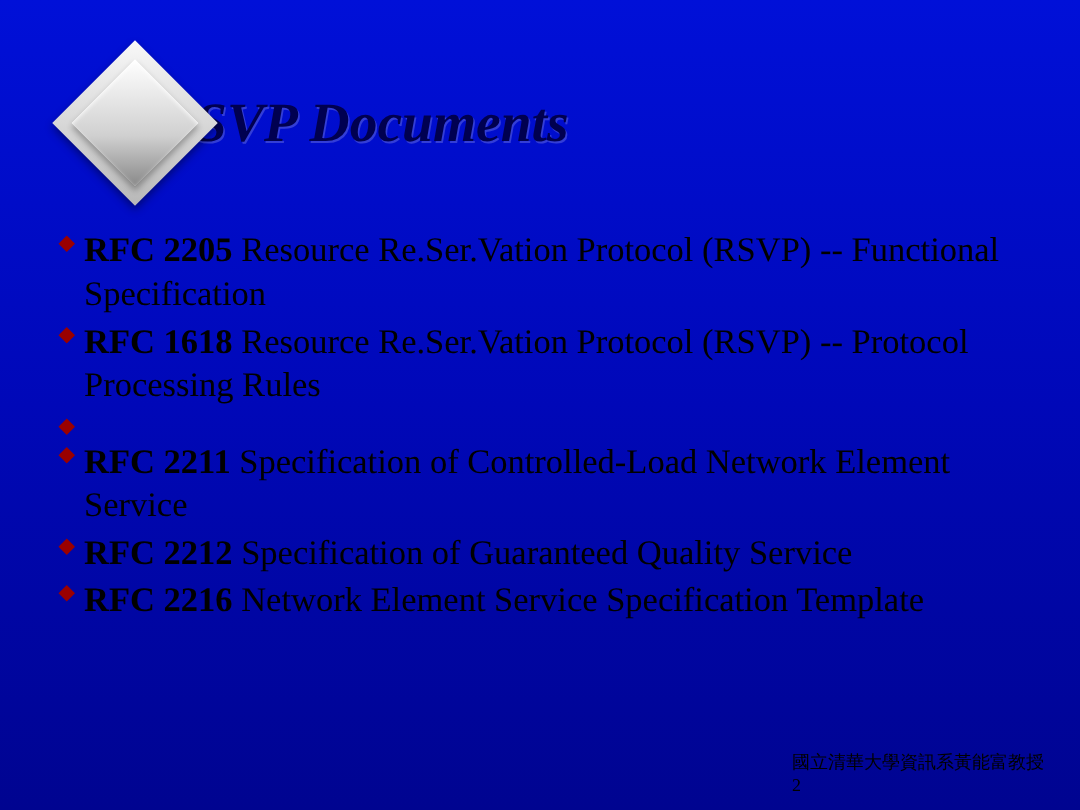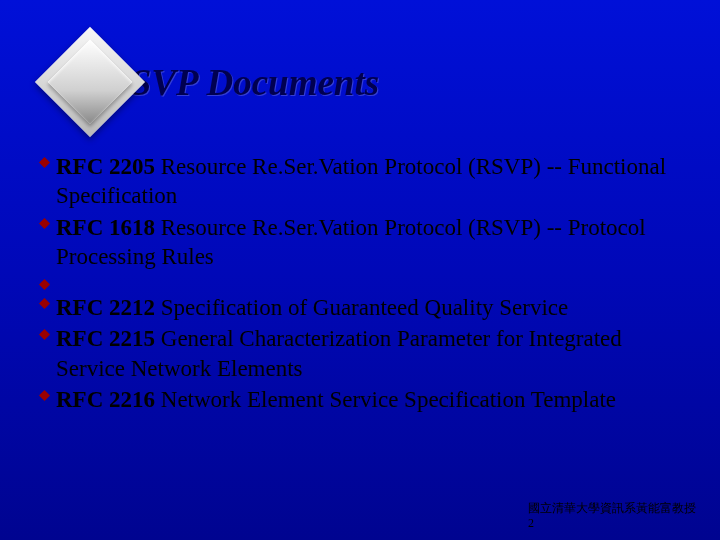--- a/index.html
+++ b/index.html
@@ -124,29 +124,29 @@
           <rect x="2" y="2" width="6" height="6" transform="rotate(45 5 5)" fill="#9a0000"></rect>
         </svg>
       </span>
   </div>
   <div class="item">
     <span class="bullet">
         <svg width="13" height="13" viewBox="0 0 10 10">
           <rect x="2" y="2" width="6" height="6" transform="rotate(45 5 5)" fill="#9a0000"></rect>
         </svg>
       </span>
-    <span class="item-text"><span class="label">RFC 2212</span><span> Specification of Guaranteed Quality Service</span></span>
+    <span class="item-text"><span class="label">RFC 2211</span><span> Specification of Controlled-Load Network Element Service</span></span>
   </div>
   <div class="item">
     <span class="bullet">
         <svg width="13" height="13" viewBox="0 0 10 10">
           <rect x="2" y="2" width="6" height="6" transform="rotate(45 5 5)" fill="#9a0000"></rect>
         </svg>
       </span>
-    <span class="item-text"><span class="label">RFC 2215</span><span> General Characterization Parameter for Integrated Service Network Elements</span></span>
+    <span class="item-text"><span class="label">RFC 2212</span><span> Specification of Guaranteed Quality Service</span></span>
   </div>
   <div class="item">
     <span class="bullet">
         <svg width="13" height="13" viewBox="0 0 10 10">
           <rect x="2" y="2" width="6" height="6" transform="rotate(45 5 5)" fill="#9a0000"></rect>
         </svg>
       </span>
     <span class="item-text"><span class="label">RFC 2216</span><span> Network Element Service Specification Template</span></span>
   </div>
 </div>

